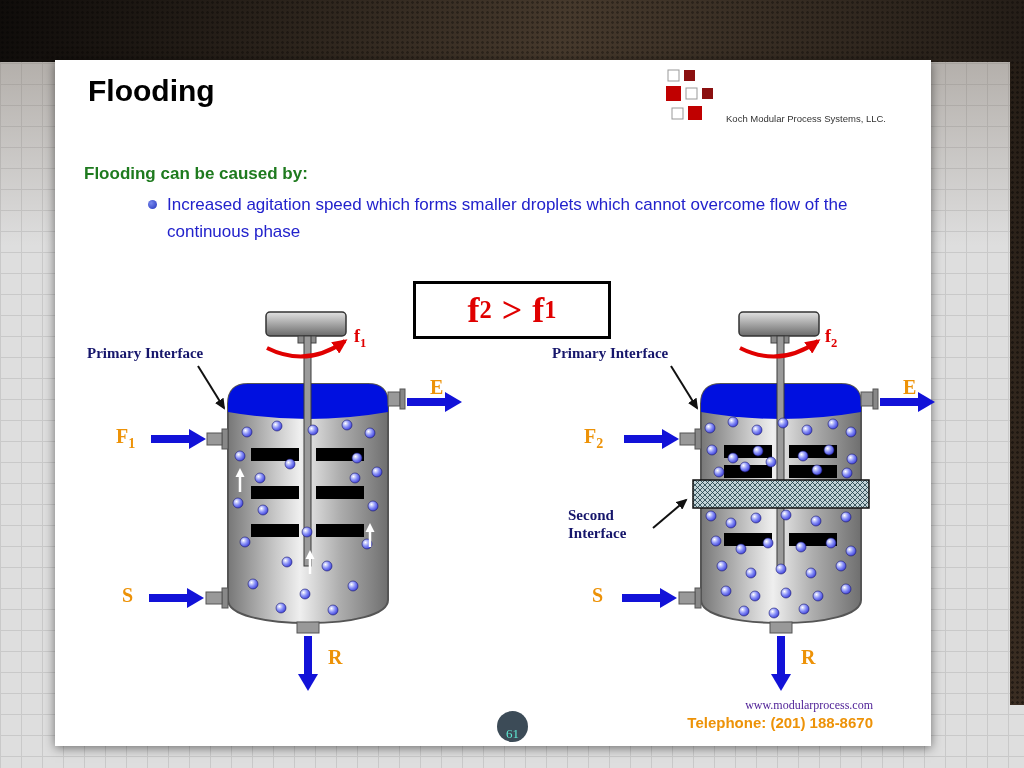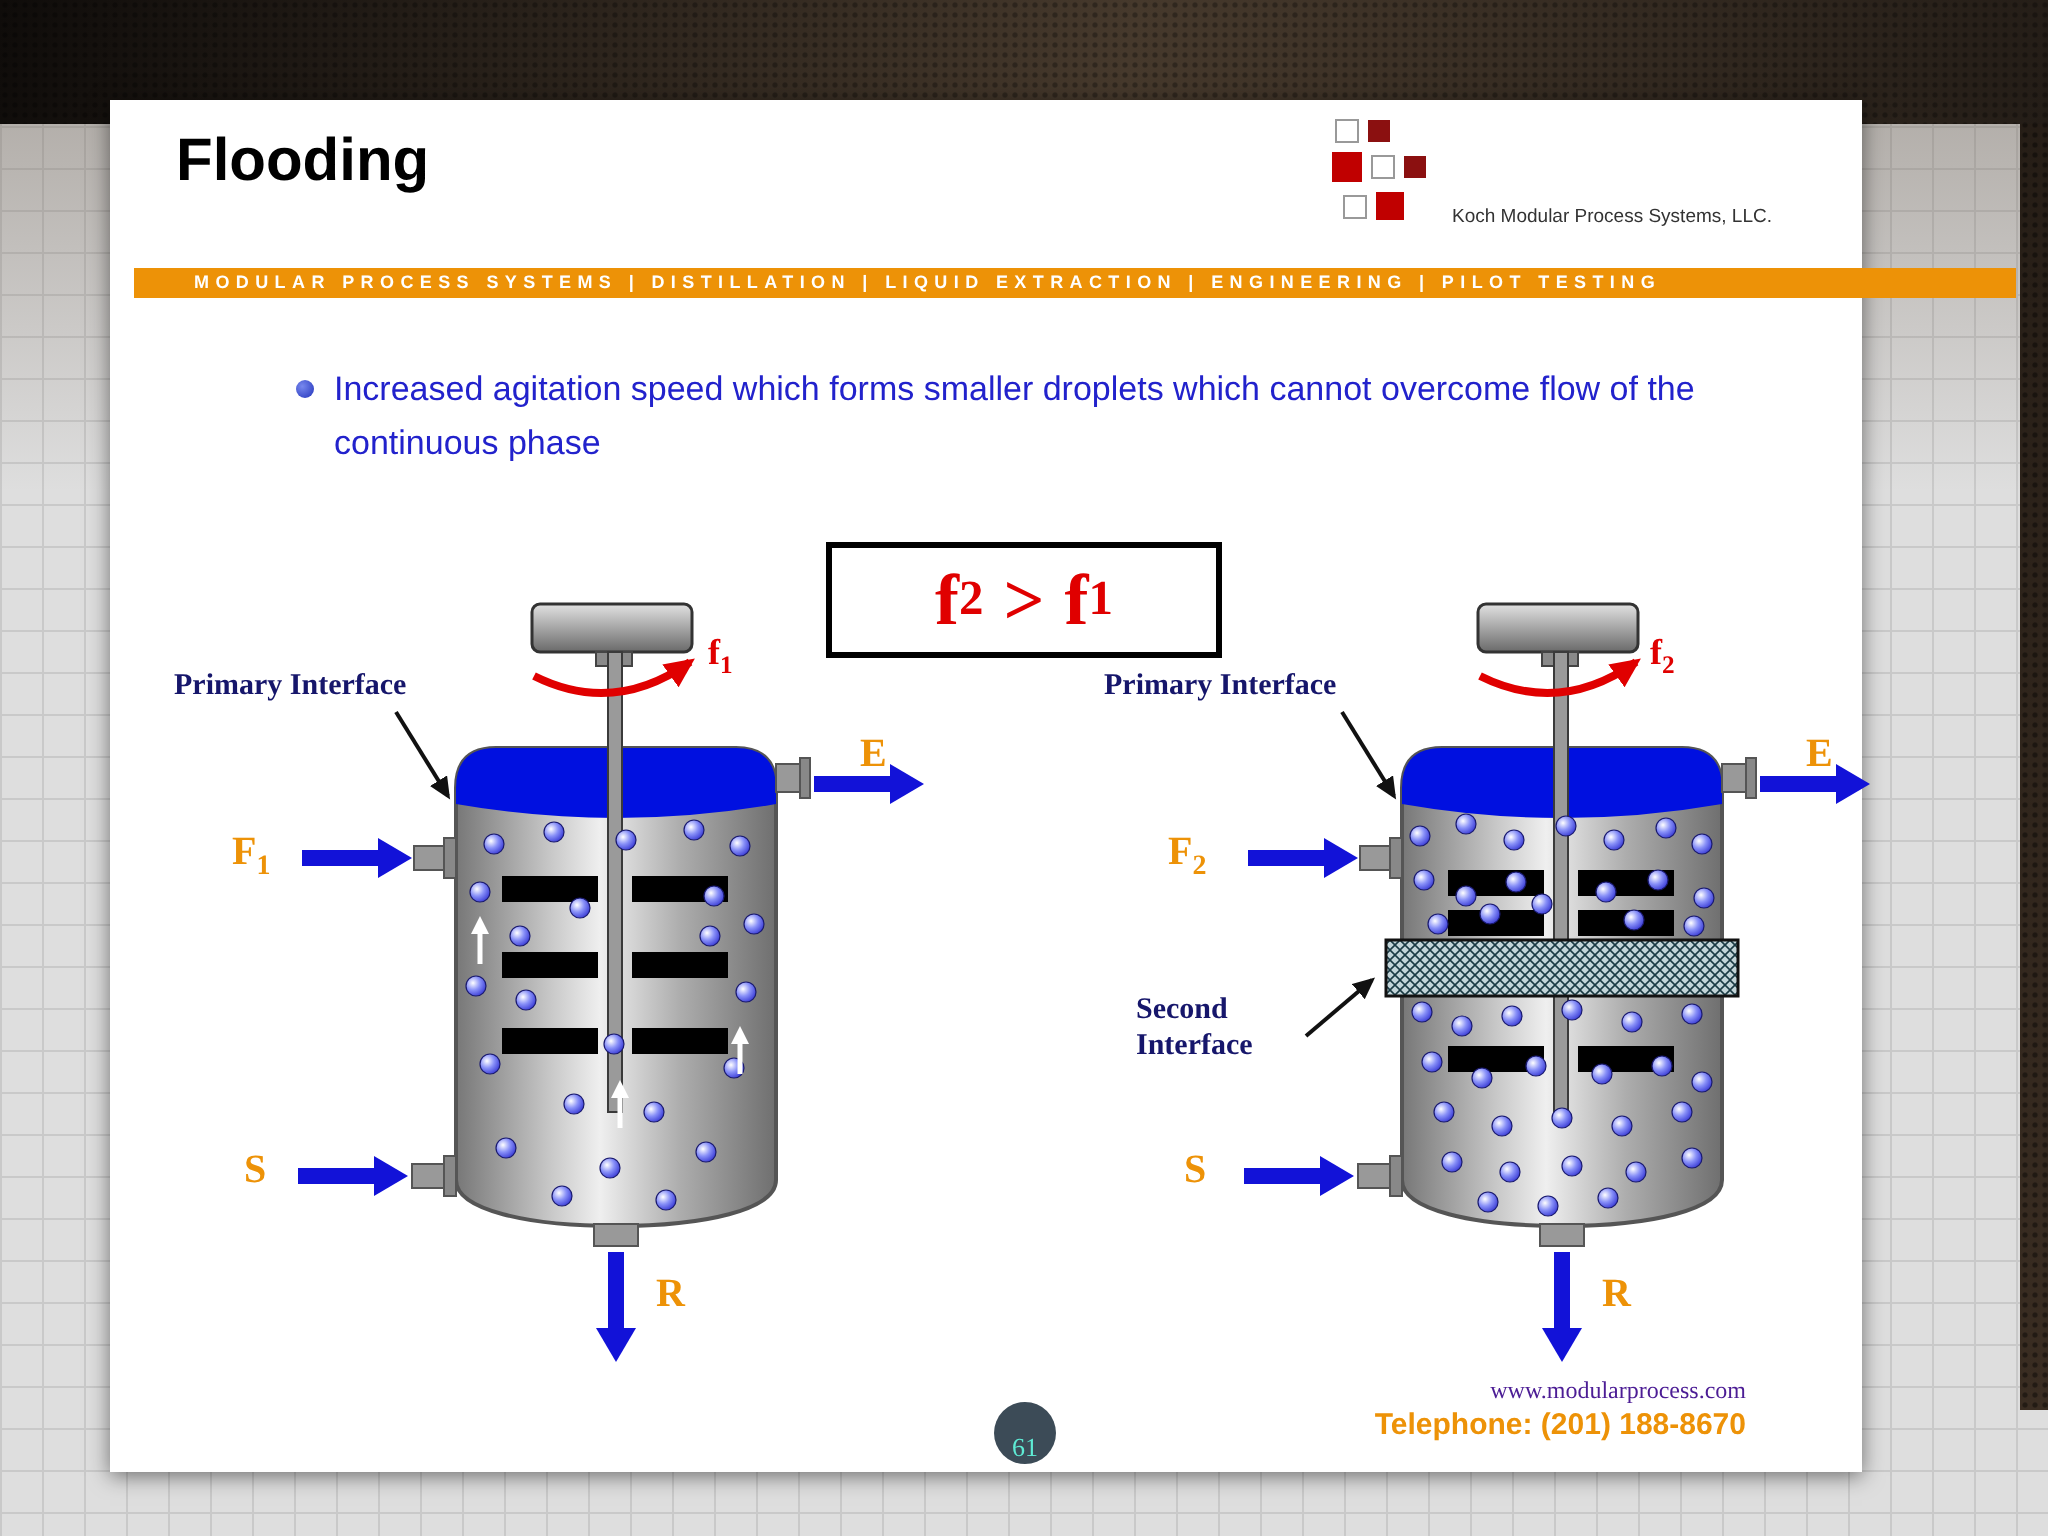--- a/index.html
+++ b/index.html
@@ -10,21 +10,21 @@
       linear-gradient(#c9c9c9 1px, transparent 1px),
       linear-gradient(90deg,#c9c9c9 1px, transparent 1px);
     background-size:100% 100%, 21px 21px, 21px 21px;
     font-family:"Liberation Sans",sans-serif;}
   .right-strip{position:absolute;right:0;top:0;width:14px;height:705px;
     background-image:radial-gradient(rgba(0,0,0,.4) 1px, transparent 1.6px),linear-gradient(#241c15,#3a2d22);
     background-size:5px 5px,100% 100%;}
   .top-bar{position:absolute;left:0;top:0;width:100%;height:62px;
     background-image:radial-gradient(rgba(0,0,0,.3) 1px, transparent 1.6px),linear-gradient(100deg,#0f0c0a,#46392c 55%,#241d17);
     background-size:5px 5px,100% 100%;}
-  .slide{position:absolute;left:55px;top:50px;width:876px;height:686px;background:#fff;
+  .slide{position:absolute;left:55px;top:60px;width:876px;height:686px;background:#fff;
     box-shadow:0 2px 10px rgba(0,0,0,.5);}
   .title{position:absolute;left:33px;top:14px;margin:0;font-size:30px;font-weight:bold;color:#000;}
   .logo{position:absolute;right:45px;top:8px;display:flex;align-items:flex-end;gap:8px;}
   .logo-name{font-size:46px;font-weight:800;line-height:0.95;letter-spacing:1px;color:var(--logo_red,#C00000);}
   .logo-sub{font-size:9.5px;color:#333;margin-top:2px;}
   .banner{position:absolute;left:12px;width:941px;top:84px;height:15px;background:var(--accent_orange,#ED9207);
     color:#fff;font-size:9px;font-weight:bold;letter-spacing:3.2px;line-height:15px;padding-left:30px;box-sizing:border-box;white-space:nowrap;overflow:hidden;}
   .heading{position:absolute;left:29px;top:104px;font-size:17px;font-weight:bold;color:var(--heading_green,#1E7A1E);}
   .bullets{position:absolute;left:93px;top:131px;width:780px;}
   .bullet{display:flex;gap:10px;margin-bottom:0px;}
@@ -66,22 +66,22 @@
         <rect x="20" y="20" width="11" height="11" fill="#fff" stroke="#999"></rect>
         <rect x="36" y="20" width="11" height="11" fill="#8B1010"></rect>
         <rect x="6" y="40" width="11" height="11" fill="#fff" stroke="#999"></rect>
         <rect x="22" y="38" width="14" height="14" fill="#C00000"></rect>
       </svg>
       <div class="logo-text">
         <div class="logo-sub">Koch Modular Process Systems, LLC.</div>
       </div>
     </div>
 
-    <div class="banner">MODULAR PROCESS SYSTEMS | DISTILLATION | LIQUID EXTRACTION | ENGINEERING | PILOT TESTING</div>
-
+
+    <div class="heading">Flooding can be caused by:</div>
 
     <div class="bullets">
       <div class="bullet">
         <span class="dot"></span>
         <span class="btext">Increased agitation speed which forms smaller droplets which cannot overcome flow of the continuous phase</span>
       </div>
     </div>
 
     <div class="formula">
       <span>f</span>

